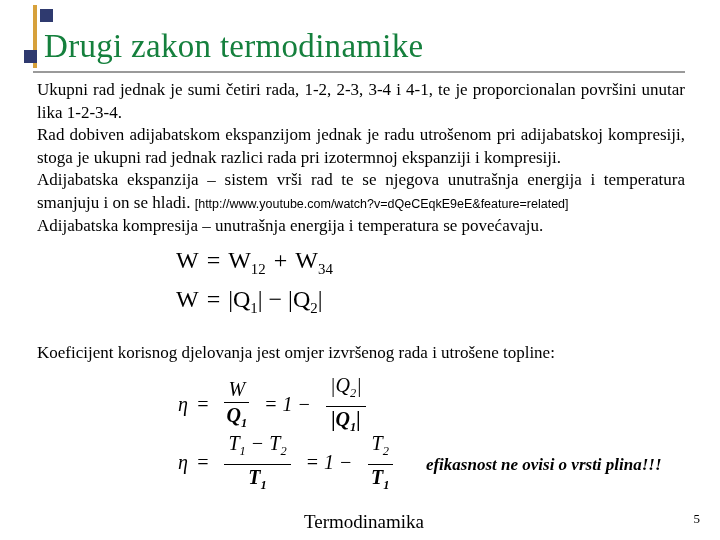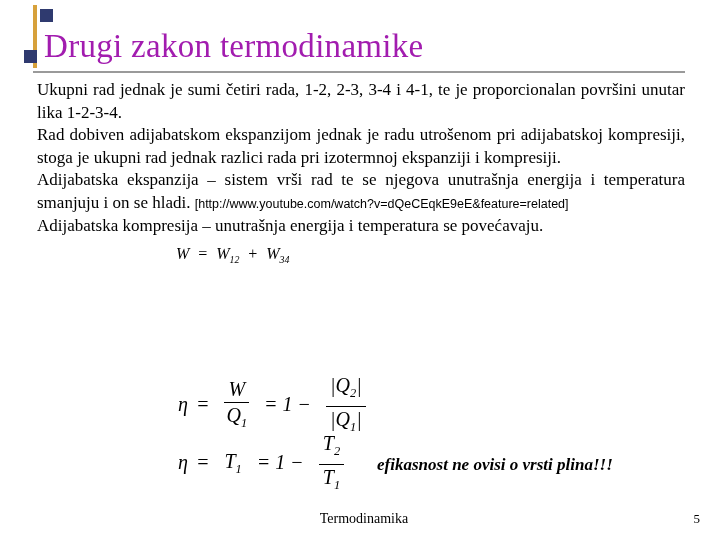--- a/index.html
+++ b/index.html
@@ -23,71 +23,71 @@
   }
   .sq {
     position: absolute; width: 13px; height: 13px;
     background: #2F3A6F;
   }
   .sq.top { left: 40px; top: 9px; }
   .sq.bottom { left: 24px; top: 50px; }
   .title {
     position: absolute; left: 44px; top: 28px;
     font-size: 33px; letter-spacing: 0.3px;
-    white-space: nowrap; color: #a21caf;
+    white-space: nowrap; color: #15803d;
   }
   .title-rule {
     position: absolute; left: 33px; top: 71px;
     width: 652px; height: 2px; background: #9a9a9a;
   }
   
   .body-text {
     position: absolute; left: 37px; top: 79px;
     width: 648px;
     font-size: 17px; line-height: 22.5px;
     text-align: justify;
   }
   .body-text p { margin: 0; }
   .link {
     font-family: "Liberation Sans", sans-serif;
     font-size: 12.5px;
   }
   
   sub { font-size: 62%; }
   .eq-group {
-    position: absolute; left: 176px; top: 242px;
-    font-style: italic; font-size: 16px;
+    position: absolute; left: 176px; top: 248px;
+    font-size: 24px;
   }
   .eqrow { line-height: 24px; margin-bottom: 6px; white-space: nowrap; }
   .op { margin: 0 8px; }
   .coeff {
     position: absolute; left: 37px; top: 343px;
     font-size: 17px;
   }
   .eta {
     position: absolute;
     font-style: italic; font-size: 20px; white-space: nowrap;
   }
   .eta1 { left: 178px; top: 374px; }
   .eta2 { left: 178px; top: 432px; }
   .frac {
     display: inline-flex; flex-direction: column; align-items: center;
     vertical-align: middle; margin: 0 7px; text-align: center;
     line-height: 23px;
   }
   .frac .num { padding: 0 4px 1px; border-bottom: 1.4px solid #000; }
-  .frac .den { padding-top: 1px; }
+  .frac .den { padding-top: 1px; font-weight: bold; }
   .note {
     font-size: 17px; font-weight: bold; 
     margin-left: 26px; vertical-align: middle; white-space: normal;
   }
   
   .footer-label {
     position: absolute; left: 0; right: 0; top: 511px;
-    text-align: center; font-size: 14px; margin-left: 8px;
+    text-align: center; font-size: 19px; margin-left: 8px;
   }
   .page-number {
     position: absolute; right: 20px; top: 511px;
     font-size: 13px;
   }
 </style>
 </head>
 <body>
 
 <div class="slide">
@@ -103,35 +103,40 @@
     <p>Ukupni rad jednak je sumi četiri rada, 1-2, 2-3, 3-4 i 4-1, te je proporcionalan površini unutar lika 1-2-3-4.</p>
     <p>Rad dobiven adijabatskom ekspanzijom jednak je radu utrošenom pri adijabatskoj kompresiji, stoga je ukupni rad jednak razlici rada pri izotermnoj ekspanziji i kompresiji.</p>
     <p><span>Adijabatska ekspanzija – sistem vrši rad te se njegova unutrašnja energija i temperatura smanjuju i on se hladi.</span> <span class="link">[http://www.youtube.com/watch?v=dQeCEqkE9eE&amp;feature=related]</span></p>
     <p>Adijabatska kompresija – unutrašnja energija i temperatura se povećavaju.</p>
   </div>
 
   <div class="eq-group">
     <div class="eqrow">
       <span>W</span><span class="op">=</span><span>W</span><sub>12</sub><span class="op">+</span><span>W</span><sub>34</sub>
     </div>
+    <div class="eqrow">
+      <span>W</span><span class="op">=</span><span>|Q</span><sub>1</sub><span>| − |Q</span><sub>2</sub><span>|</span>
+    </div>
   </div>
 
+  <div class="coeff">Koeficijent korisnog djelovanja jest omjer izvršenog rada i utrošene topline:</div>
 
   <div class="eta eta1">
     <span>η</span><span class="op">=</span><span class="frac">
         <span class="num">W</span>
         <span class="den"><span>Q</span><sub>1</sub></span>
       </span><span class="op">= 1 −</span><span class="frac">
         <span class="num"><span>|Q</span><sub>2</sub><span>|</span></span>
         <span class="den"><span>|Q</span><sub>1</sub><span>|</span></span>
       </span>
   </div>
 
   <div class="eta eta2">
     <span>η</span><span class="op">=</span><span class="frac">
+        <span class="num"><span>T</span><sub>1</sub><span> − T</span><sub>2</sub></span>
         <span class="den"><span>T</span><sub>1</sub></span>
       </span><span class="op">= 1 −</span><span class="frac">
         <span class="num"><span>T</span><sub>2</sub></span>
         <span class="den"><span>T</span><sub>1</sub></span>
       </span><span class="note">efikasnost ne ovisi o vrsti plina!!!</span>
   </div>
 
   <div class="footer-label">Termodinamika</div>
   <div class="page-number">5</div>
 

